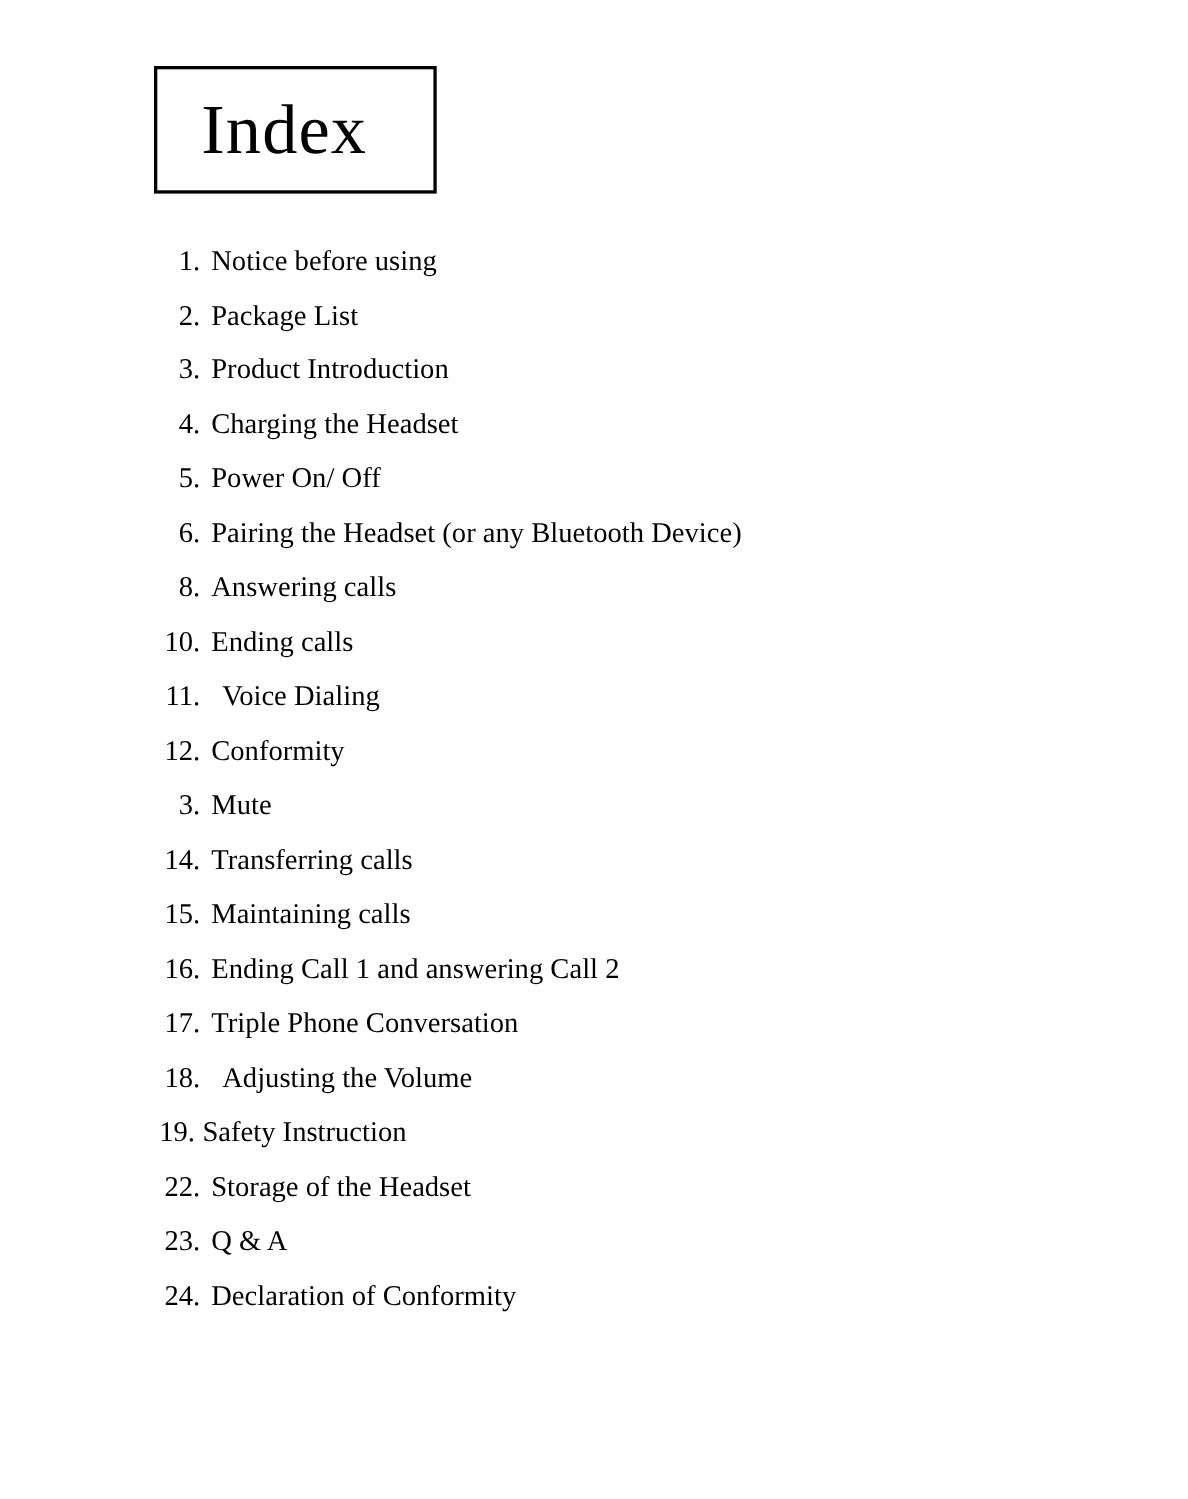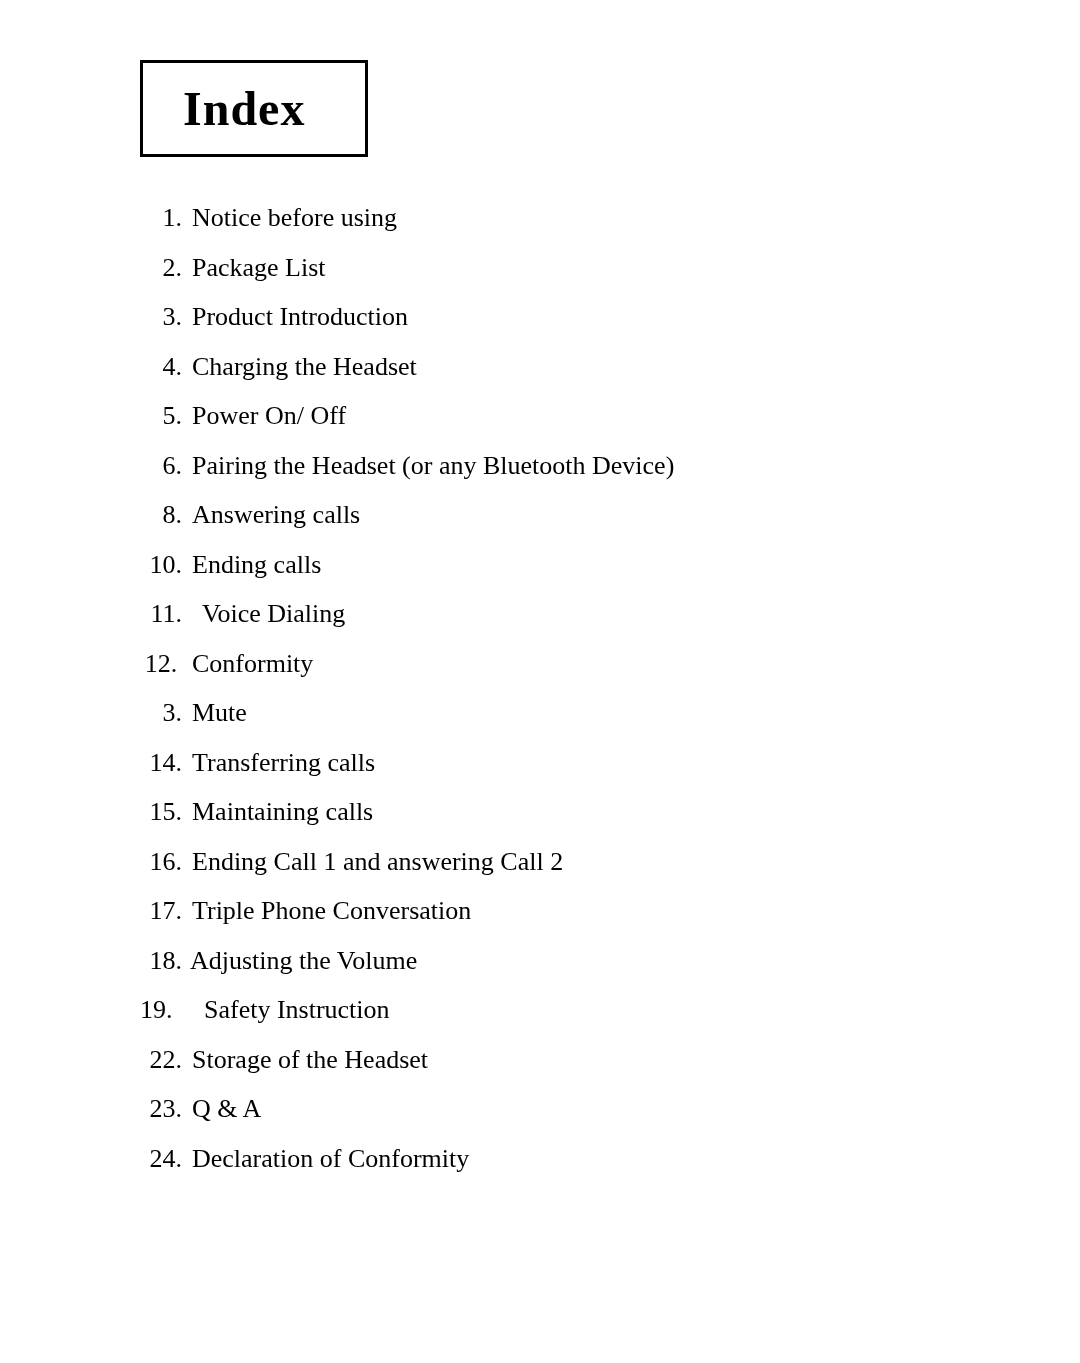--- a/index.html
+++ b/index.html
@@ -26,22 +26,22 @@
 
     .title-box {
       border: 3px solid #000000;
       display: inline-block;
       padding: 18px 60px 18px 40px;
       margin-bottom: 36px;
       margin-left: 60px;
     }
 
     .title-box h1 {
-      font-size: 48px;
-      font-weight: bold;
+      font-size: 64px;
+      font-weight: normal;
       font-family: Georgia, 'Times New Roman', serif;
       color: #000000;
       letter-spacing: 1px;
     }
 
     .index-list {
       list-style: none;
       margin-left: 60px;
     }
 
@@ -65,28 +65,28 @@
   <ul class="index-list">
   <li><span style="display: inline-block; min-width: 42px; text-align: right; margin-right: 10px;">1.</span><span>Notice before using</span></li>
       <li><span style="display: inline-block; min-width: 42px; text-align: right; margin-right: 10px;">2.</span><span>Package List</span></li>
       <li><span style="display: inline-block; min-width: 42px; text-align: right; margin-right: 10px;">3.</span><span>Product Introduction</span></li>
       <li><span style="display: inline-block; min-width: 42px; text-align: right; margin-right: 10px;">4.</span><span>Charging the Headset</span></li>
       <li><span style="display: inline-block; min-width: 42px; text-align: right; margin-right: 10px;">5.</span><span>Power On/ Off</span></li>
       <li><span style="display: inline-block; min-width: 42px; text-align: right; margin-right: 10px;">6.</span><span>Pairing the Headset (or any Bluetooth Device)</span></li>
       <li><span style="display: inline-block; min-width: 42px; text-align: right; margin-right: 10px;">8.</span><span>Answering calls</span></li>
       <li><span style="display: inline-block; min-width: 42px; text-align: right; margin-right: 10px;">10.</span><span>Ending calls</span></li>
       <li><span style="display: inline-block; min-width: 42px; text-align: right; margin-right: 20px;">11.</span><span>Voice Dialing</span></li>
-      <li><span style="display: inline-block; min-width: 42px; text-align: center; margin-right: 10px;">12.</span><span>Conformity</span></li>
+      <li><span style="display: inline-block; min-width: 42px; text-align: right; margin-right: 10px;">12.</span><span>Conformity</span></li>
       <li><span style="display: inline-block; min-width: 42px; text-align: right; margin-right: 10px;">3.</span><span>Mute</span></li>
       <li><span style="display: inline-block; min-width: 42px; text-align: right; margin-right: 10px;">14.</span><span>Transferring calls</span></li>
       <li><span style="display: inline-block; min-width: 42px; text-align: right; margin-right: 10px;">15.</span><span>Maintaining calls</span></li>
       <li><span style="display: inline-block; min-width: 42px; text-align: right; margin-right: 10px;">16.</span><span>Ending Call 1 and answering Call 2</span></li>
       <li><span style="display: inline-block; min-width: 42px; text-align: right; margin-right: 10px;">17.</span><span>Triple Phone Conversation</span></li>
-      <li><span style="display: inline-block; min-width: 42px; text-align: right; margin-right: 8px;">18.</span><span>Adjusting the Volume</span></li>
-      <li><span style="display: inline-block; min-width: 42px; text-align: left; margin-right: 22px;">19.</span><span>Safety Instruction</span></li>
+      <li><span style="display: inline-block; min-width: 42px; text-align: right; margin-right: 20px;">18.</span><span>Adjusting the Volume</span></li>
+      <li><span style="display: inline-block; min-width: 42px; text-align: center; margin-right: 2px;">19.</span><span>Safety Instruction</span></li>
       <li><span style="display: inline-block; min-width: 42px; text-align: right; margin-right: 10px;">22.</span><span>Storage of the Headset</span></li>
       <li><span style="display: inline-block; min-width: 42px; text-align: right; margin-right: 10px;">23.</span><span>Q &amp; A</span></li>
       <li><span style="display: inline-block; min-width: 42px; text-align: right; margin-right: 10px;">24.</span><span>Declaration of Conformity</span></li>
     </ul>
 
   
 
 </div>
 
 </body></html>

